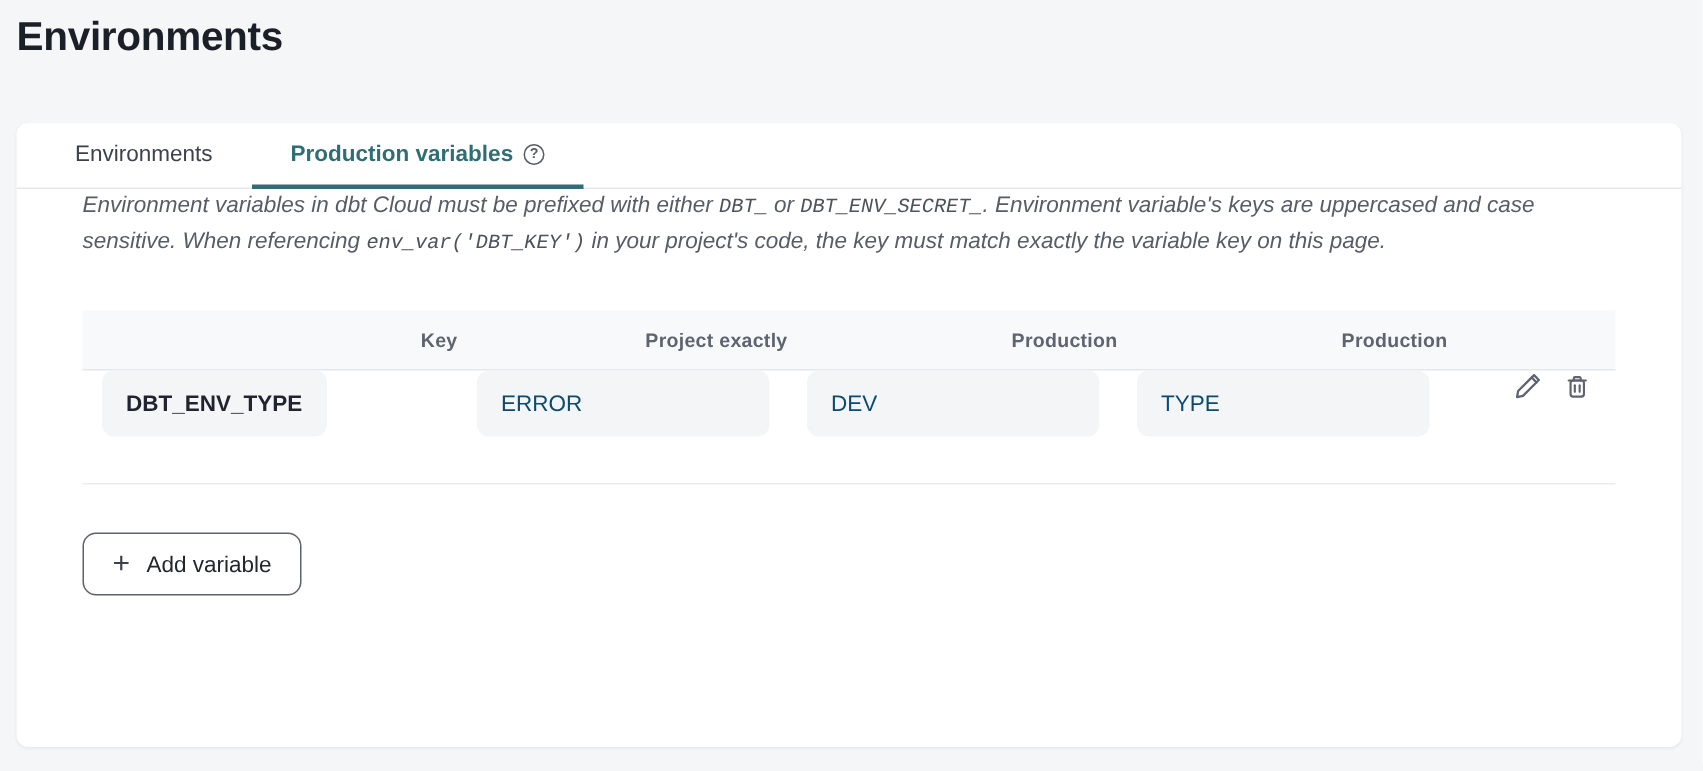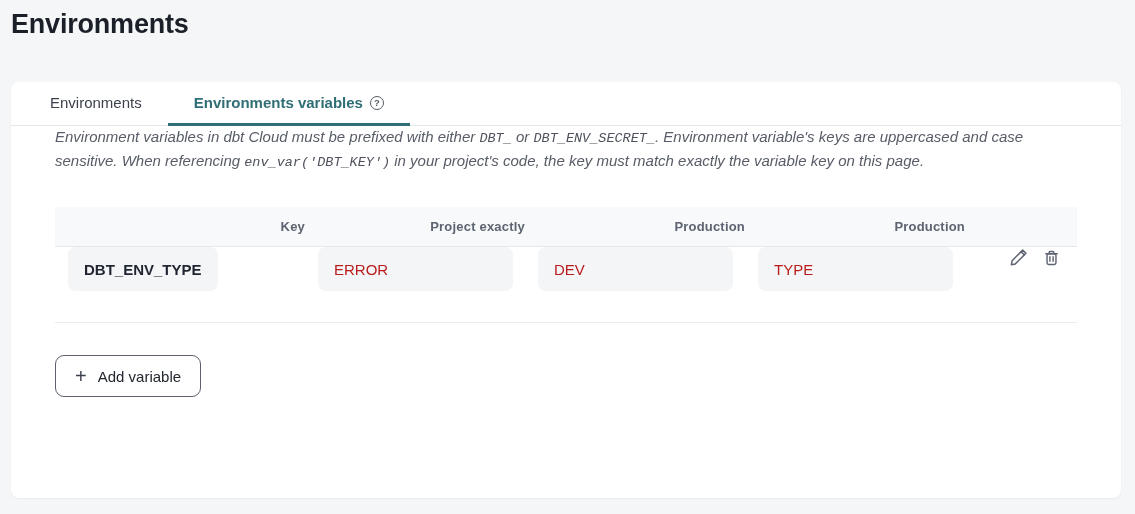--- a/index.html
+++ b/index.html
@@ -109,21 +109,21 @@
   }
   .value-box {
     display: flex;
     align-items: center;
     width: 195px;
     height: 44px;
     padding-left: 16px;
     background: #f4f5f7;
     border-radius: 8px;
     font-size: 15px;
-    color: #b91c1c;
+    color: #0c4a6e;
   }
   .actions {
     display: flex;
     justify-content: flex-end;
     align-items: center;
     gap: 13px;
     padding-right: 16px;
   }
   .icon-btn {
     display: inline-flex;
@@ -161,21 +161,21 @@
 
 <h1 class="page-title">Environments</h1>
 
 <div class="card">
 
   <div class="tabbar">
     <div class="tab">
       <span>Environments</span>
     </div>
     <div class="tab active">
-      <span>Environments variables</span>
+      <span>Production variables</span>
       <span class="help-icon">?</span>
     </div>
   </div>
 
   <div class="content">
 
     <p class="description"><span>Environment variables in dbt Cloud must be prefixed with either </span><span class="code">DBT_</span><span> or </span><span class="code">DBT_ENV_SECRET_</span><span>. Environment variable's keys are uppercased and case sensitive. When referencing </span><span class="code">env_var('DBT_KEY')</span><span> in your project's code, the key must match exactly the variable key on this page.</span></p>
 
     <div class="env-table">
       <div class="thead">

